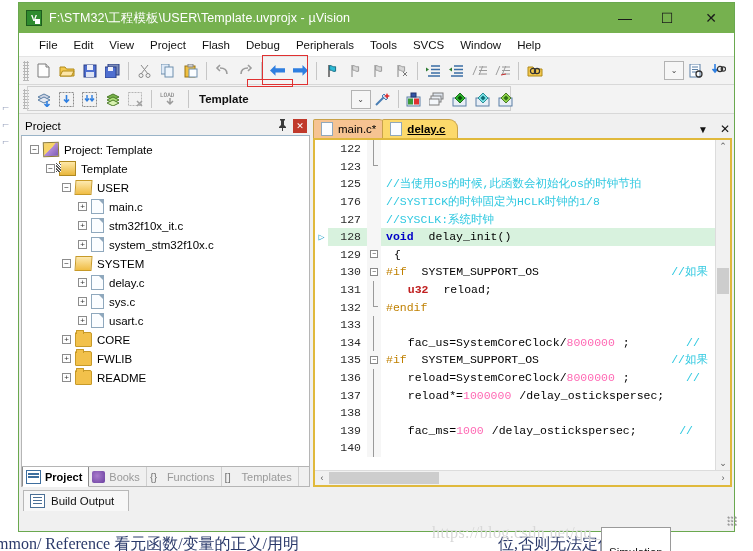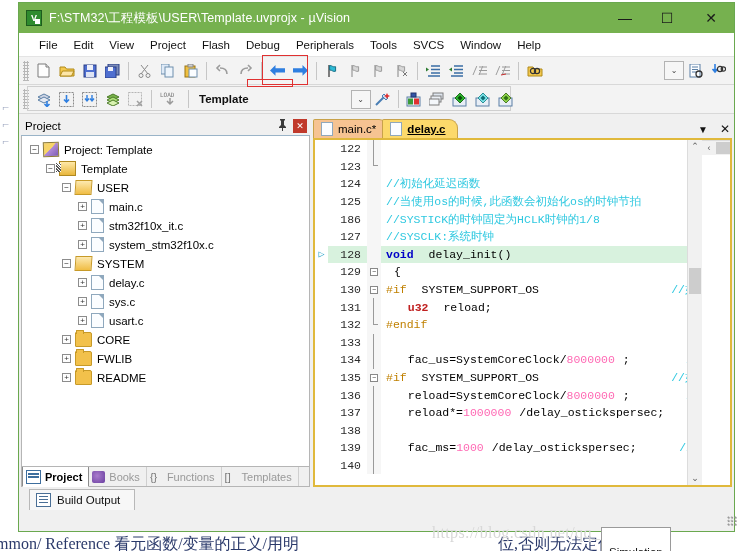--- a/index.html
+++ b/index.html
@@ -289,21 +289,21 @@
     position: absolute; right: 2px; bottom: 2px;
     display: flex; align-items: center; gap: 12px;
   }
   .ed-drop { font-size: 10px; color: #111; }
   .ed-close { font-size: 12px; color: #111; }
 
   .editor {
     flex: 1; min-height: 0;
     border: 2px solid #e0b93c;
     background: #ffffff;
-    display: flex; flex-direction: row;
+    display: flex; flex-direction: column;
     box-sizing: border-box;
     overflow: hidden;
   }
   .ed-inner { flex: 1; display: flex; min-height: 0; position: relative; overflow: hidden; }
   .code-area {
     flex: 1; min-width: 0;
     position: relative;
     overflow: hidden;
     background: #ffffff;
     font-family: "Liberation Mono", monospace;
@@ -371,22 +371,22 @@
     border-top: 1px solid #dcdcdc;
     display: flex; align-items: center; position: relative;
   }
   .hthumb { position: absolute; left: 14px; width: 110px; height: 12px; background: #cdcdcd; top: 1px; }
   .harrow { width: 14px; text-align: center; font-size: 9px; color: #5a5a5a; }
 
   
   .buildpane {
     height: 22px; min-height: 22px;
     background: #f0f0f0;
-    display: flex; align-items: flex-start;
-    margin: 0 10px;
+    display: flex; align-items: center;
+    margin: 0 4px;
   }
   .btab {
     height: 21px;
     display: flex; align-items: center;
     padding: 0 14px 0 6px;
     font-size: 11.5px; color: #111;
     background: #f7f7f7;
     border: 1px solid #b8b8b8;
     border-bottom: none;
     box-sizing: border-box;
@@ -886,23 +886,22 @@
             <span class="ed-close">✕</span>
           </div>
         </div>
 
         <div class="editor">
           <div class="ed-inner">
             <div class="code-area">
               <div id="code-lines">
                   <div class="codeline"><span class="bpcol"></span><span class="lnum">122</span><span class="foldcol"><span class="fold-line"></span></span><span class="ctext"></span></div>
                   <div class="codeline"><span class="bpcol"></span><span class="lnum">123</span><span class="foldcol"><span class="fold-end"></span></span><span class="ctext"></span></div>
-                  <div class="codeline"><span class="bpcol"></span><span class="lnum">124</span><span class="foldcol"></span><span class="ctext"><span class="cmt">//初始化延迟函数</span></span></div>
                   <div class="codeline"><span class="bpcol"></span><span class="lnum">125</span><span class="foldcol"></span><span class="ctext"><span class="cmt">//当使用os的时候,此函数会初始化os的时钟节拍</span></span></div>
-                  <div class="codeline"><span class="bpcol"></span><span class="lnum">186</span><span class="foldcol"></span><span class="ctext"><span class="cmt">//SYSTICK的时钟固定为HCLK时钟的1/8</span></span></div>
+                  <div class="codeline"><span class="bpcol"></span><span class="lnum">176</span><span class="foldcol"></span><span class="ctext"><span class="cmt">//SYSTICK的时钟固定为HCLK时钟的1/8</span></span></div>
                   <div class="codeline"><span class="bpcol"></span><span class="lnum">127</span><span class="foldcol"></span><span class="ctext"><span class="cmt">//SYSCLK:系统时钟</span></span></div>
                   <div class="codeline hl"><span class="bpcol">▷</span><span class="lnum">128</span><span class="foldcol"></span><span class="ctext"><span class="kw">void</span><span class="pln"> delay_init()</span></span></div>
                   <div class="codeline"><span class="bpcol"></span><span class="lnum">129</span><span class="foldcol"><span class="fold-box">−</span></span><span class="ctext"><span class="pln">{</span></span></div>
                   <div class="codeline"><span class="bpcol"></span><span class="lnum">130</span><span class="foldcol"><span class="fold-box">−</span></span><span class="ctext"><span class="pre">#if</span><span class="pln"> SYSTEM_SUPPORT_OS</span><span class="pln">                  </span><span class="cmt">//如果</span></span></div>
                   <div class="codeline"><span class="bpcol"></span><span class="lnum">131</span><span class="foldcol"><span class="fold-line"></span></span><span class="ctext"><span class="pln">  </span><span class="typ">u32</span><span class="pln"> reload;</span></span></div>
                   <div class="codeline"><span class="bpcol"></span><span class="lnum">132</span><span class="foldcol"><span class="fold-end"></span></span><span class="ctext"><span class="pre">#endif</span></span></div>
                   <div class="codeline"><span class="bpcol"></span><span class="lnum">133</span><span class="foldcol"><span class="fold-line"></span></span></div>
                   <div class="codeline"><span class="bpcol"></span><span class="lnum">134</span><span class="foldcol"><span class="fold-line"></span></span><span class="ctext"><span class="pln">  fac_us=SystemCoreClock/</span><span class="num">8000000</span><span class="pln">;</span><span class="pln">       </span><span class="cmt">//</span></span></div>
                   <div class="codeline"><span class="bpcol"></span><span class="lnum">135</span><span class="foldcol"><span class="fold-box">−</span></span><span class="ctext"><span class="pre">#if</span><span class="pln"> SYSTEM_SUPPORT_OS</span><span class="pln">                  </span><span class="cmt">//如果</span></span></div>
                   <div class="codeline"><span class="bpcol"></span><span class="lnum">136</span><span class="foldcol"><span class="fold-line"></span></span><span class="ctext"><span class="pln">  reload=SystemCoreClock/</span><span class="num">8000000</span><span class="pln">;</span><span class="pln">       </span><span class="cmt">//</span></span></div>

